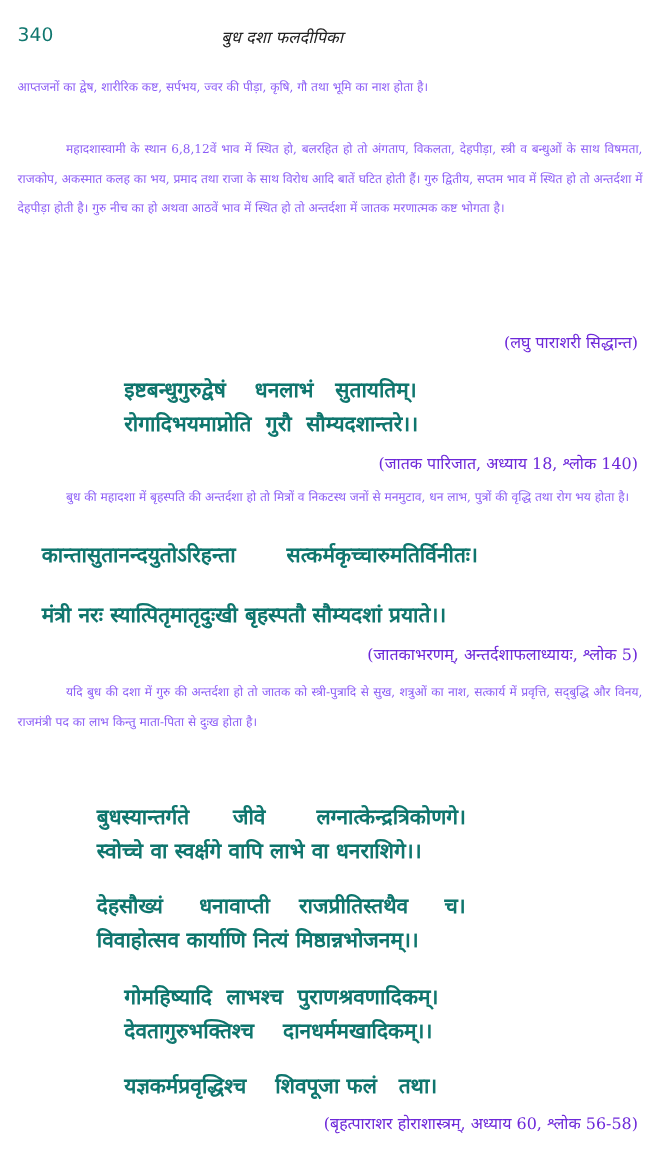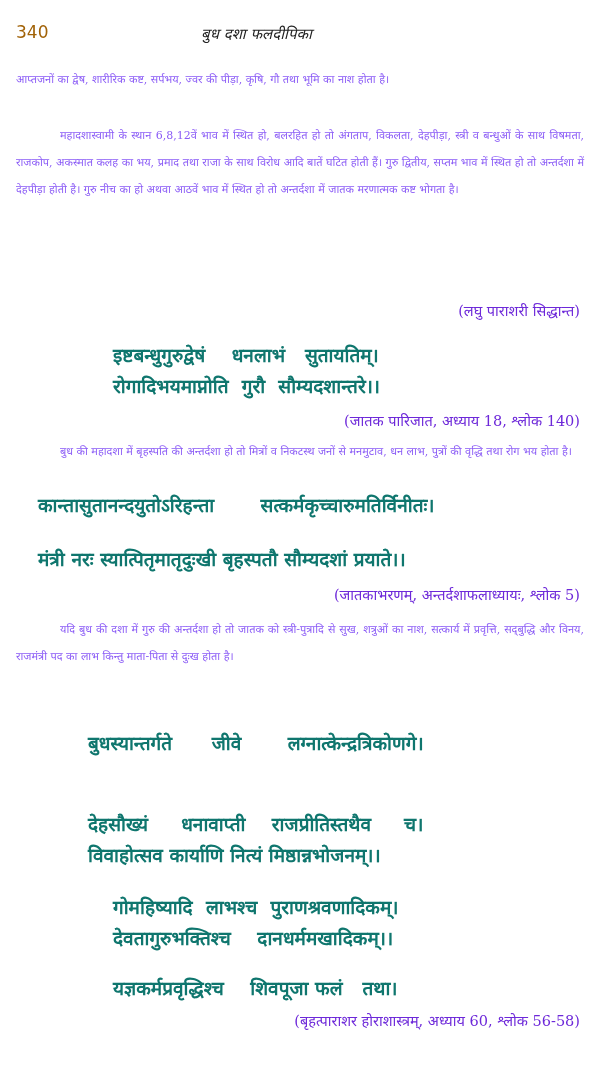--- a/index.html
+++ b/index.html
@@ -27,21 +27,21 @@
       left: 0;
       width: 600px;
       height: 26px;
     }
     .page-number {
       position: absolute;
       left: 16px;
       top: 0;
       font-family: "DejaVu Sans", "Liberation Sans", sans-serif;
       font-size: 17px;
-      color: #a16207;
+      color: #0f766e;
     }
     .running-title {
       position: absolute;
       left: 0;
       width: 513px;
       top: 1px;
       text-align: center;
       font-style: italic;
       font-size: 15px;
       color: #222;
@@ -99,20 +99,21 @@
   <p class="para indent" style="top:438px; margin:0;">बुध की महादशा में बृहस्पति की अन्तर्दशा हो तो मित्रों व निकटस्थ जनों से मनमुटाव, धन लाभ, पुत्रों की वृद्धि तथा रोग भय होता है।</p>
 
   <div class="verse" style="top:490px; left:38px;">कान्तासुतानन्दयुतोऽरिहन्ता       सत्कर्मकृच्चारुमतिर्विनीतः।</div>
   <div class="verse" style="top:544px; left:38px;">मंत्री नरः स्यात्पितृमातृदुःखी बृहस्पतौ सौम्यदशां प्रयाते।।</div>
 
   <div class="citation" style="top:584px;">(जातकाभरणम्, अन्तर्दशाफलाध्यायः, श्लोक 5)</div>
 
   <p class="para indent" style="top:616px; margin:0;">यदि बुध की दशा में गुरु की अन्तर्दशा हो तो जातक को स्त्री-पुत्रादि से सुख, शत्रुओं का नाश, सत्कार्य में प्रवृत्ति, सद्‌बुद्धि और विनय, राजमंत्री पद का लाभ किन्तु माता-पिता से दुःख होता है।</p>
 
   <div class="verse" style="top:728px; left:88px;">बुधस्यान्तर्गते      जीवे       लग्नात्केन्द्रत्रिकोणगे।</div>
+  <div class="verse" style="top:759px; left:88px;">स्वोच्चे वा स्वर्क्षगे वापि लाभे वा धनराशिगे।।</div>
 
   <div class="verse" style="top:809px; left:88px;">देहसौख्यं     धनावाप्ती    राजप्रीतिस्तथैव     च।</div>
   <div class="verse" style="top:840px; left:88px;">विवाहोत्सव कार्याणि नित्यं मिष्ठान्नभोजनम्।।</div>
 
   <div class="verse" style="top:892px; left:113px;">गोमहिष्यादि  लाभश्च  पुराणश्रवणादिकम्।</div>
   <div class="verse" style="top:923px; left:113px;">देवतागुरुभक्तिश्च    दानधर्ममखादिकम्।।</div>
 
   <div class="verse" style="top:973px; left:113px;">यज्ञकर्मप्रवृद्धिश्च    शिवपूजा फलं   तथा।</div>
 
   <div class="citation" style="top:1010px;">(बृहत्पाराशर होराशास्त्रम्, अध्याय 60, श्लोक 56-58)</div>

